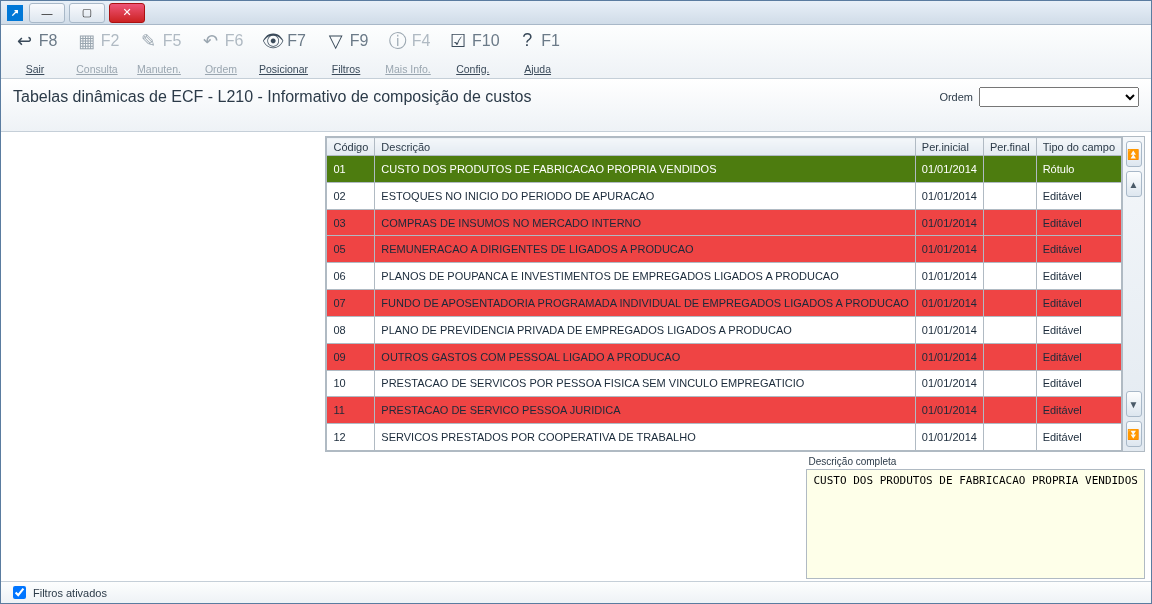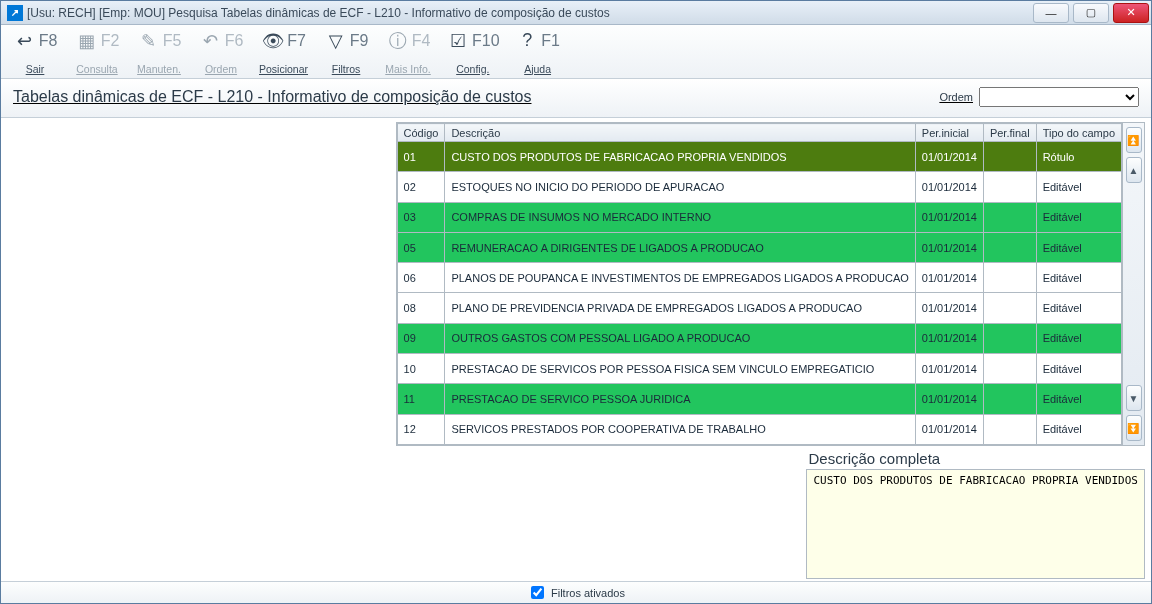--- a/index.html
+++ b/index.html
@@ -61,25 +61,24 @@
   .tool.disabled { color:#9aa6b0; }
   .tool .tool-icon {
     width:24px;height:24px;display:flex;align-items:center;justify-content:center;font-size:18px;
   }
   .tool .tool-row { display:flex; align-items:center; gap:2px; }
   .tool .tool-key { font-size:16px; color:#6b7a88; }
   .tool.disabled .tool-key{color:#b0bac3;}
   .tool .tool-label { margin-top:10px;text-decoration:underline; }
   
   .page-header {
-    padding: 8px 12px 10px 12px;
+    padding: 8px 12px 24px 12px;
     display:flex; align-items:center; gap:10px;
     background: linear-gradient(to bottom,#fff,#eef2f6);
     border-bottom: 1px solid #c5cfd8;
-    text-decoration: underline;
   }
   .page-title {
     font-size: 16px; color:#2b3a48; flex:1;
   }
   .ordem-field { display:flex; align-items:center; gap:6px; font-size:11px; color:#2b3a48;}
   .ordem-field select {
     width: 160px; height:20px; font-size:11px;
   }
   
   .content-area {
@@ -100,56 +99,55 @@
     text-align:left;
     white-space: nowrap;
     height:18px;
   }
   table.grid th {
     background: linear-gradient(to bottom,#f4f7fa,#e3eaf1);
     font-weight:normal;
     color:#2b3a48;
   }
   table.grid tr.even td { background:#fff; }
-  table.grid tr.odd td { background:#22c55e; }
+  table.grid tr.odd td { background:#ef4444; }
   table.grid tr.selected td { background:#4d7c0f; color:#fff; }
   .grid-spacer { flex:1; }
   .grid-scroll {
     width:22px; background: linear-gradient(to bottom,#f4f7fa,#e3eaf1);
     border-left:1px solid #b0bac3; display:flex; flex-direction:column; align-items:center;
     justify-content:space-between; padding:4px 0; gap:4px;
   }
   .scroll-btn {
     width:16px;height:26px; border:1px solid #a8b8c8; border-radius:3px;
     background:linear-gradient(to bottom,#fdfefe,#dde6ef);
     display:flex;align-items:center;justify-content:center;font-size:10px;color:#4a5a68;
   }
   .desc-section {
     display:flex; flex-direction:column; gap:2px;
   }
-  .desc-label { font-size:15px; color:#2b3a48; padding-left:2px;}
+  .desc-label { font-size:10px; color:#2b3a48; padding-left:2px;}
   .desc-box {
     height:110px; border:1px solid #b0bac3; background:#feffe9; padding:4px 6px;
     font-family: "Lucida Console", Consolas, monospace; font-size:11px; color:#000; overflow:auto;
   }
   .statusbar {
     height:22px; border-top:1px solid #c5cfd8; background: linear-gradient(to bottom,#fdfefe,#eef2f6);
-    display:flex; align-items:center; justify-content:center; padding: 0 8px; font-size:11px; color:#2b3a48;
+    display:flex; align-items:center; justify-content:flex-start; padding: 0 8px; font-size:11px; color:#2b3a48;
   }
   .statusbar label { display:flex; align-items:center; gap:4px; }
   .statusbar input[type=checkbox]{ width:13px;height:13px;}
 </style>
 </head>
 <body>
 
 <div class="window">
 
   <div class="titlebar">
     <div class="app-icon">↗</div>
-    <div class="title-text">[Usu: RECH] [Emp: MOU] Pesquisa Tabelas dinâmicas de ECF - L210 - Informativo de composição de custos</div>
     <div class="win-btns">
       <div class="win-btn">—</div>
       <div class="win-btn">▢</div>
       <div class="win-btn close">✕</div>
     </div>
   </div>
 
   <div class="toolbar" id="toolbar">
       <div class="tool">
         <div class="tool-row">
@@ -267,20 +265,27 @@
               <td></td>
               <td>Editável</td>
             </tr>
             <tr class="even">
               <td>06</td>
               <td>PLANOS DE POUPANCA E INVESTIMENTOS DE EMPREGADOS LIGADOS A PRODUCAO</td>
               <td>01/01/2014</td>
               <td></td>
               <td>Editável</td>
             </tr>
+            <tr class="odd">
+              <td>07</td>
+              <td>FUNDO DE APOSENTADORIA PROGRAMADA INDIVIDUAL DE EMPREGADOS LIGADOS A PRODUCAO</td>
+              <td>01/01/2014</td>
+              <td></td>
+              <td>Editável</td>
+            </tr>
             <tr class="even">
               <td>08</td>
               <td>PLANO DE PREVIDENCIA PRIVADA DE EMPREGADOS LIGADOS A PRODUCAO</td>
               <td>01/01/2014</td>
               <td></td>
               <td>Editável</td>
             </tr>
             <tr class="odd">
               <td>09</td>
               <td>OUTROS GASTOS COM PESSOAL LIGADO A PRODUCAO</td>

